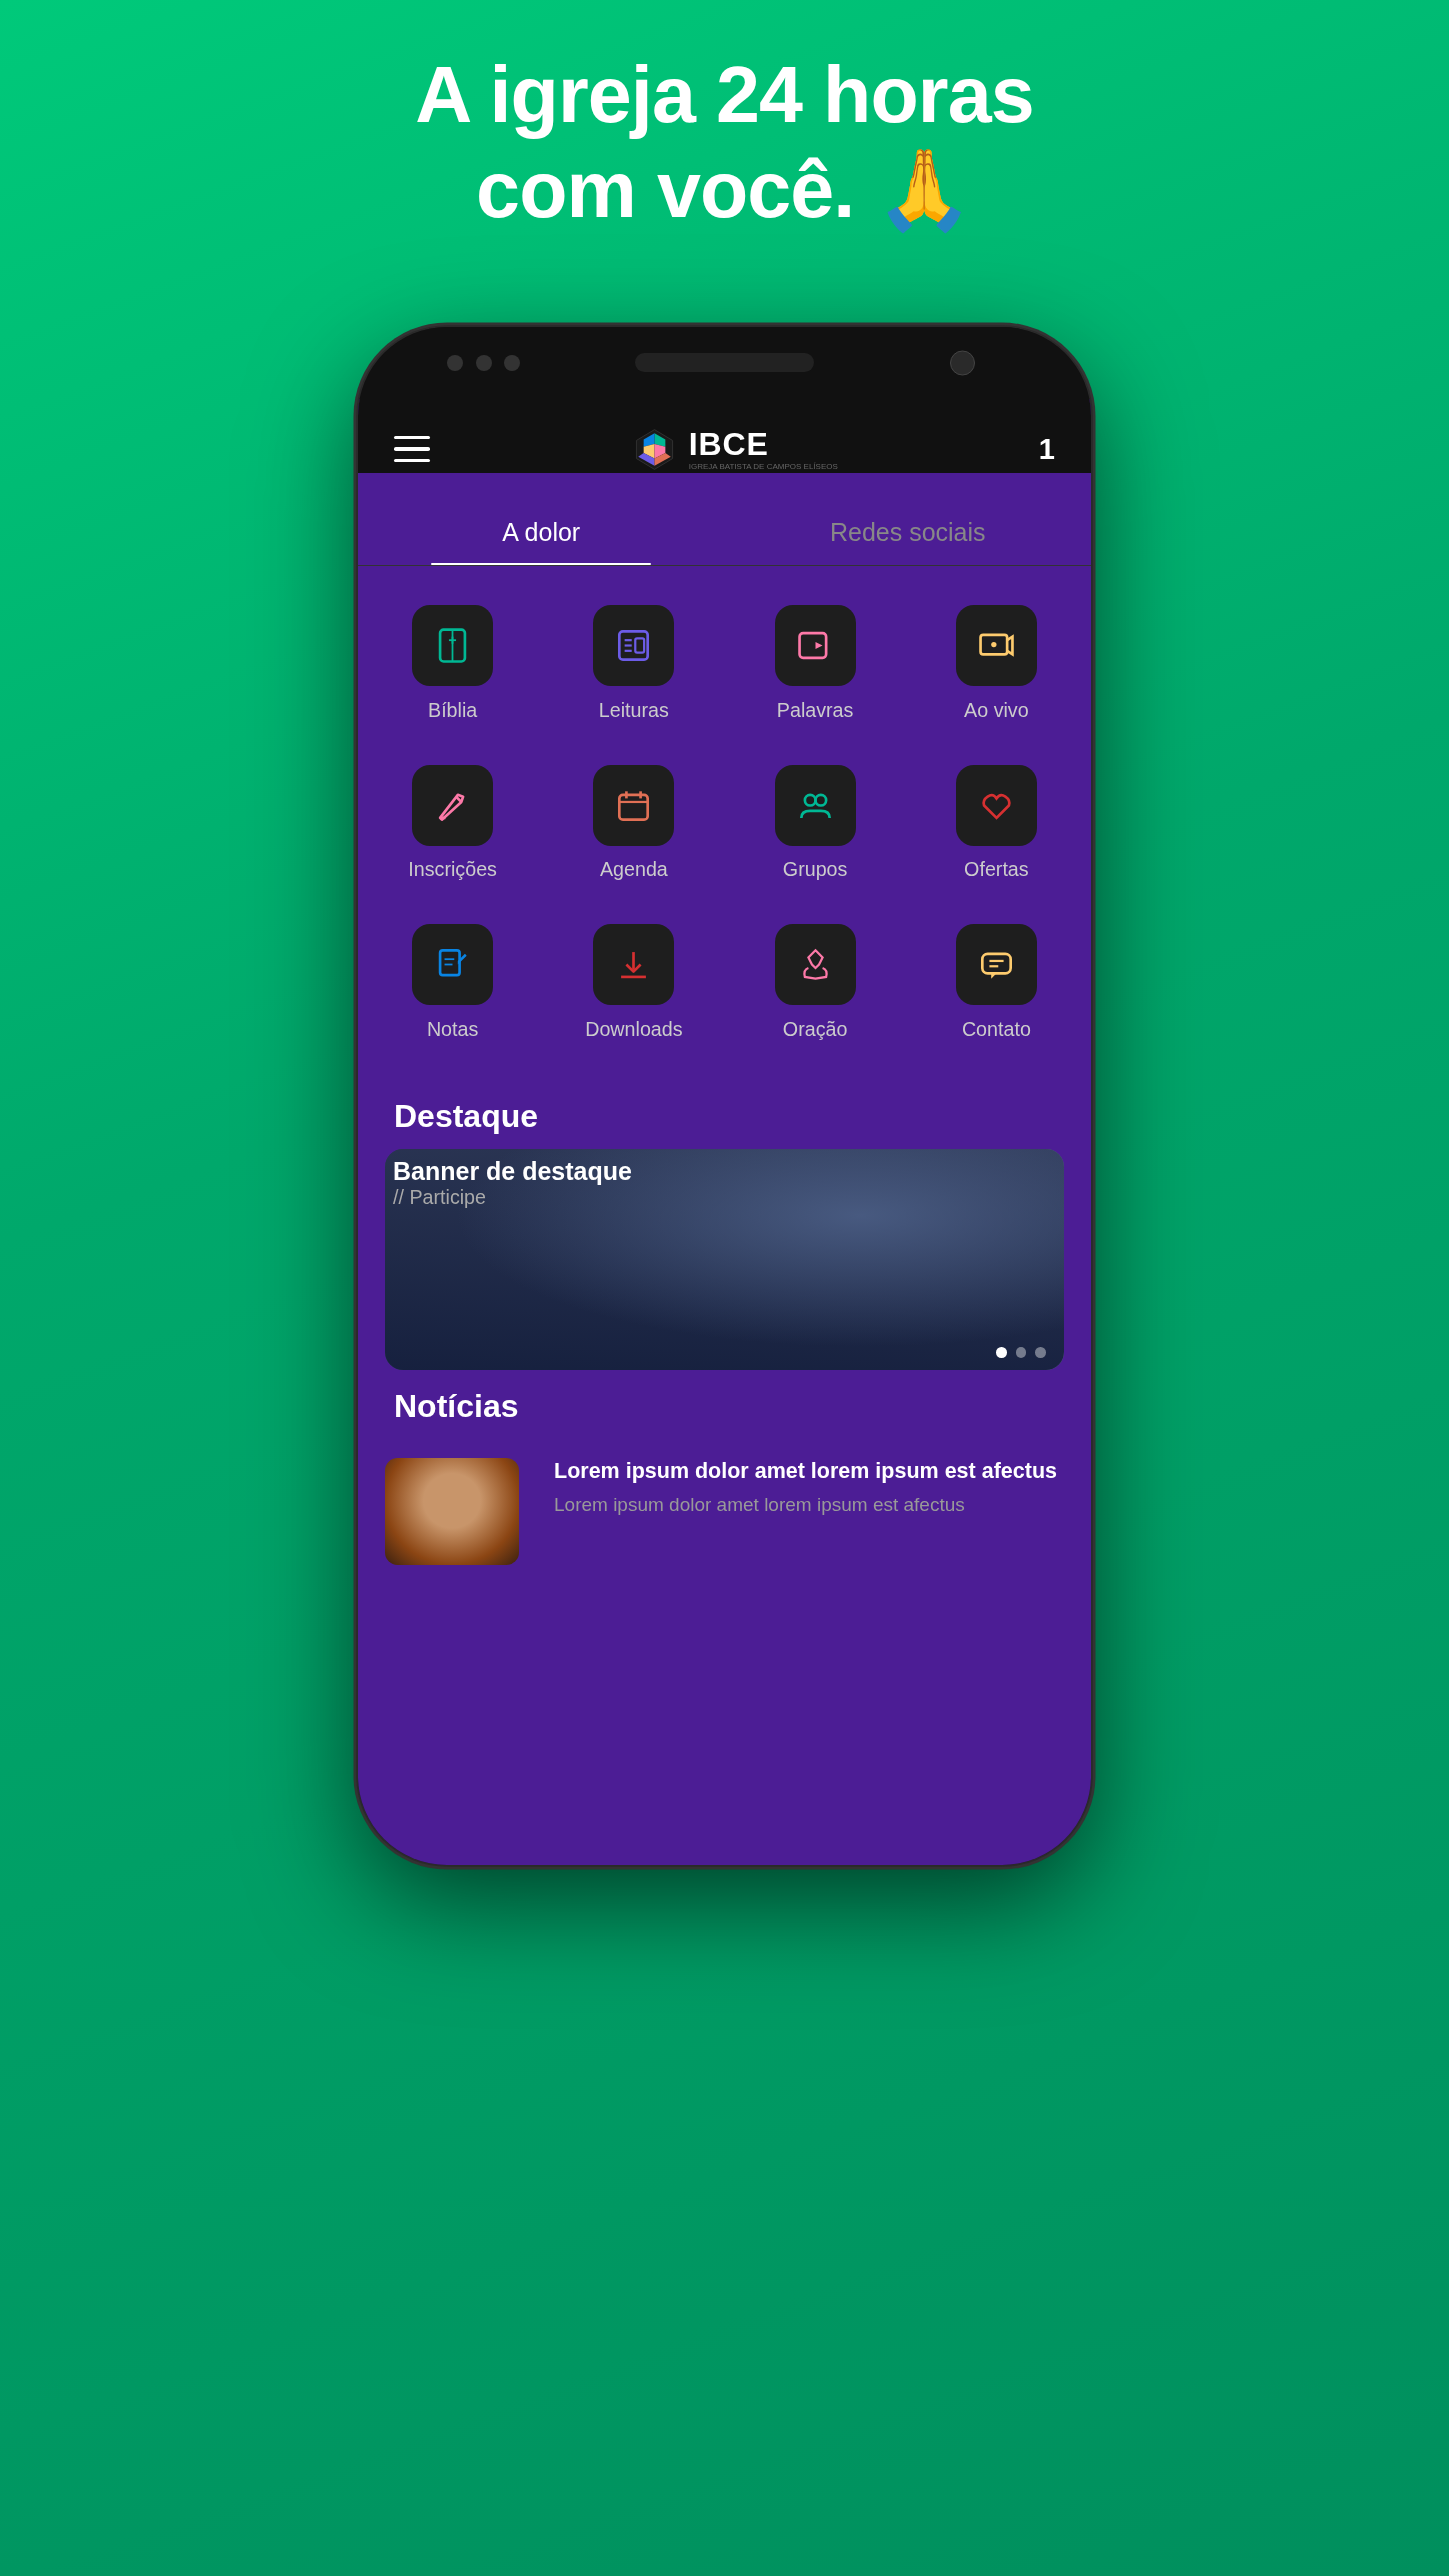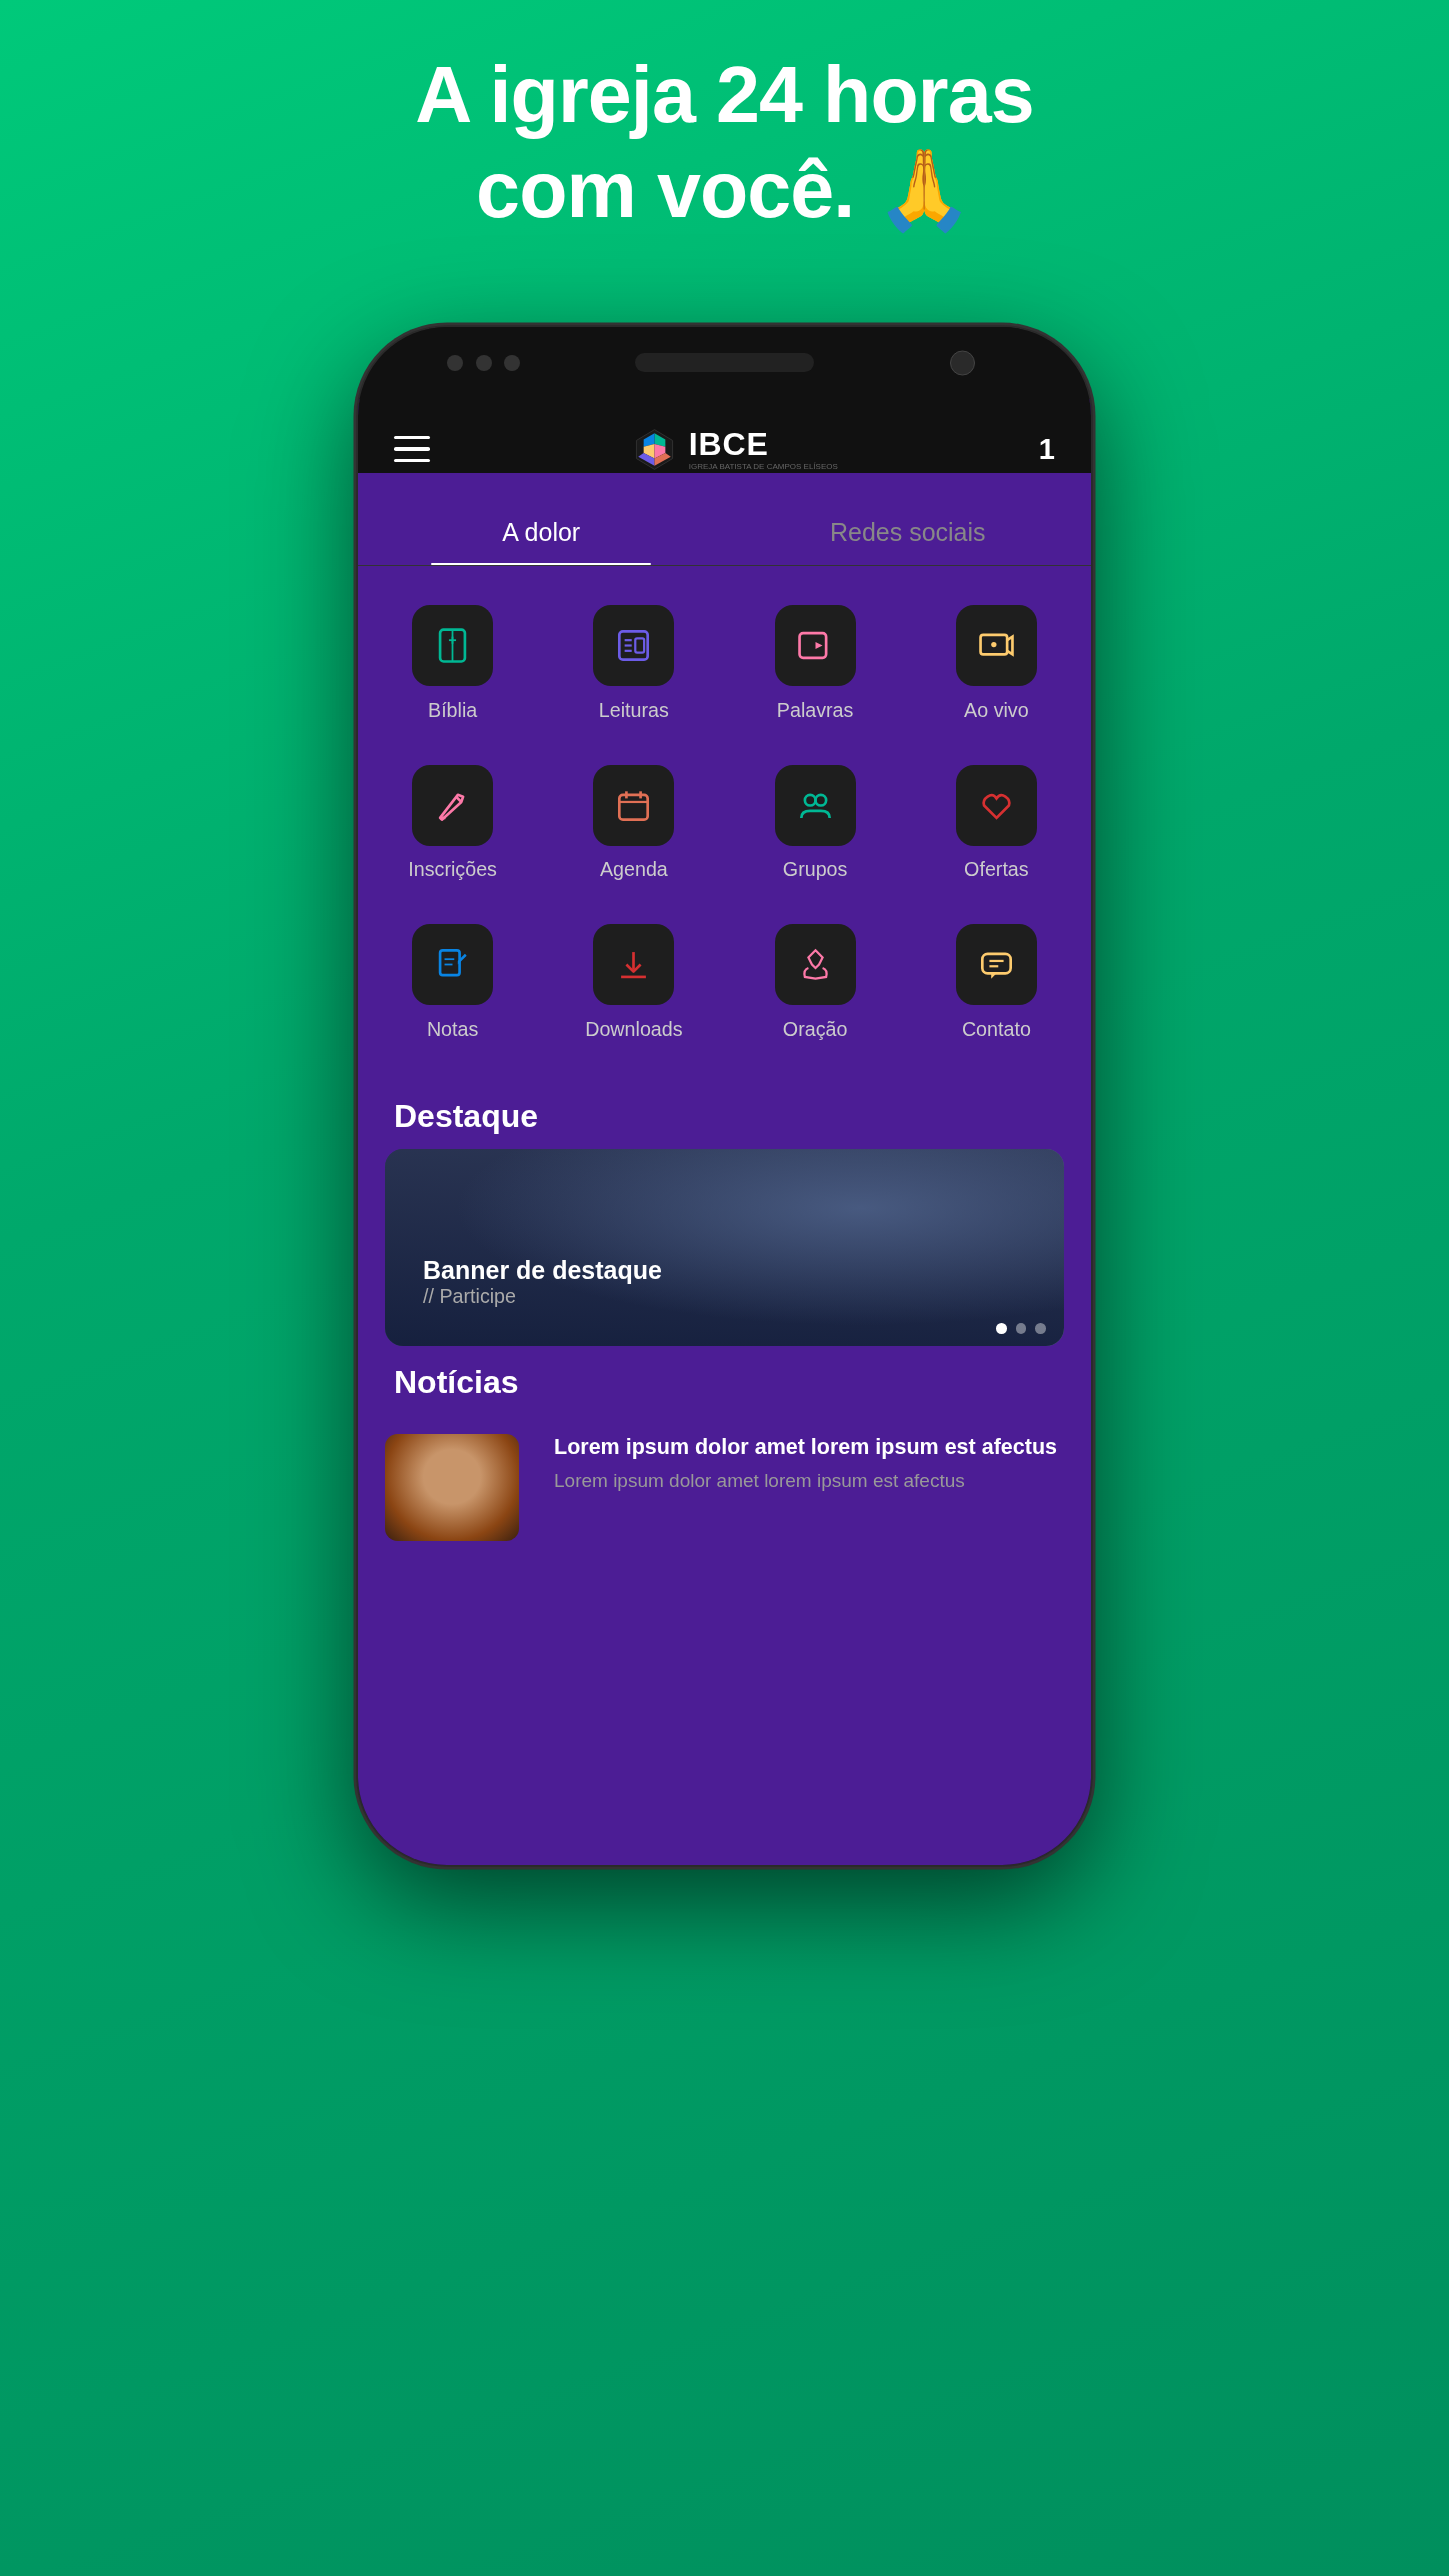--- a/index.html
+++ b/index.html
@@ -204,28 +204,27 @@
     .section-title {
       padding: 18px 36px 14.3px 36px;
       font-size: 32px;
       font-weight: 900;
       color: white;
     }
 
     
     .banner {
       margin: 0 27px;
-      height: 197px;
+      height: 221px;
       border-radius: 18px;
       background: linear-gradient(135deg, #2a3a5a 0%, #4a5a7a 50%, #6a7a9a 100%);
       position: relative;
       overflow: hidden;
       display: flex;
-      align-items: flex-end;
-      padding: 38px;
+      padding: 8px;
     }
     .banner-bg {
       position: absolute;
       top: 0; left: 0; right: 0; bottom: 0;
       background: 
         radial-gradient(ellipse at 70% 30%, rgba(80,100,140,0.8) 0%, transparent 60%),
         linear-gradient(180deg, rgba(40,50,80,0.9) 0%, rgba(20,30,60,0.95) 100%);
     }
     .banner-text {
       position: relative;

